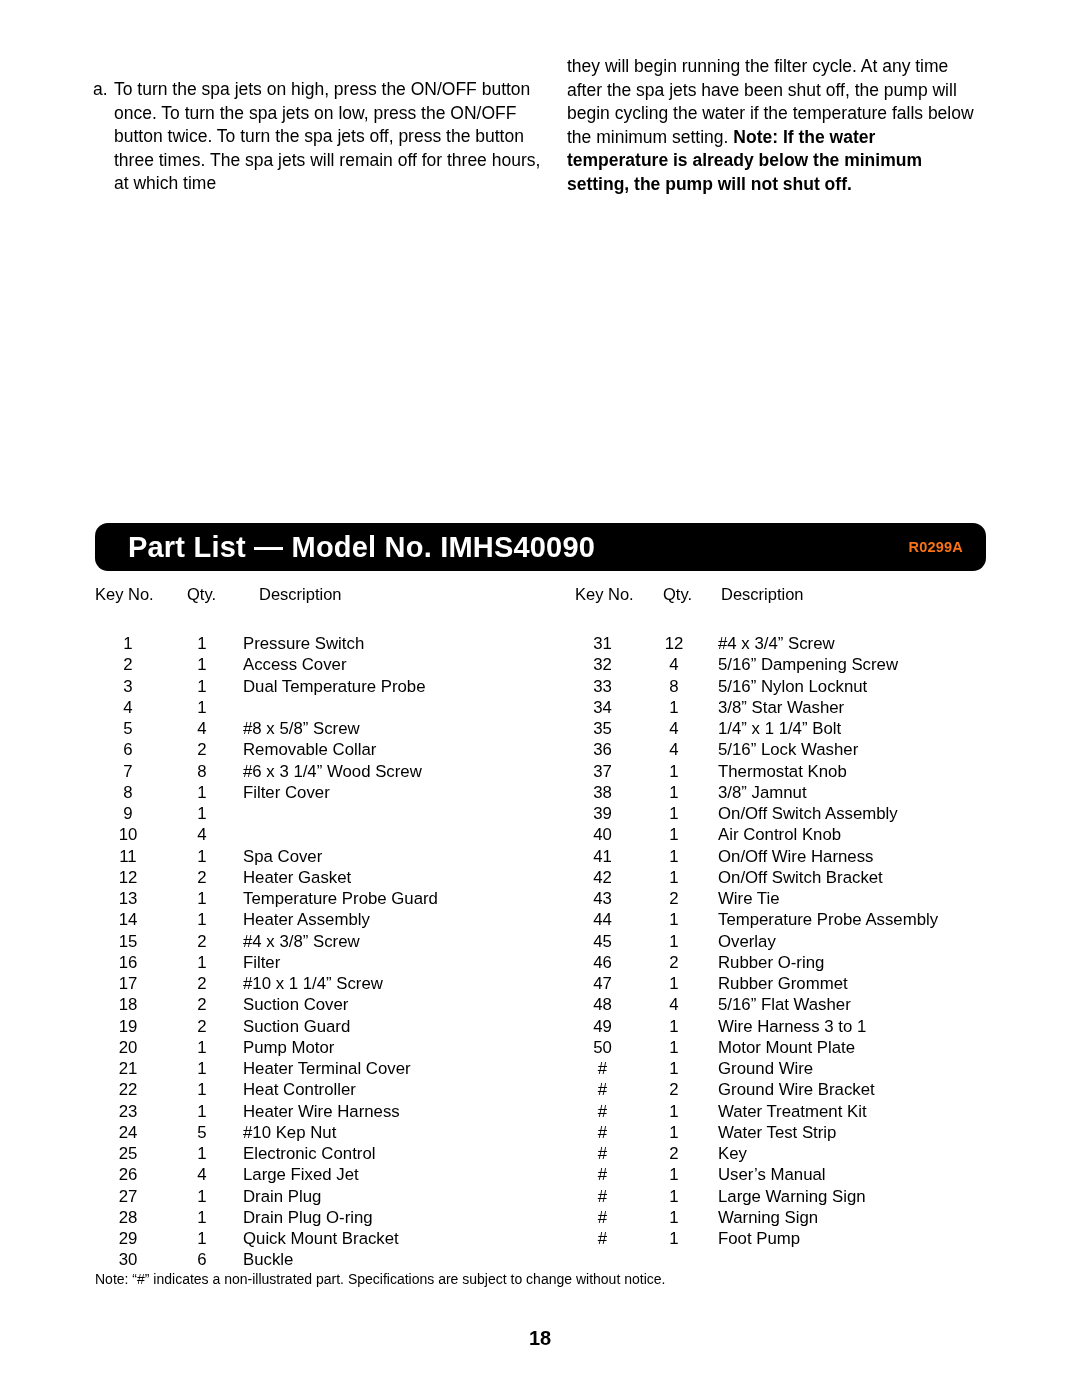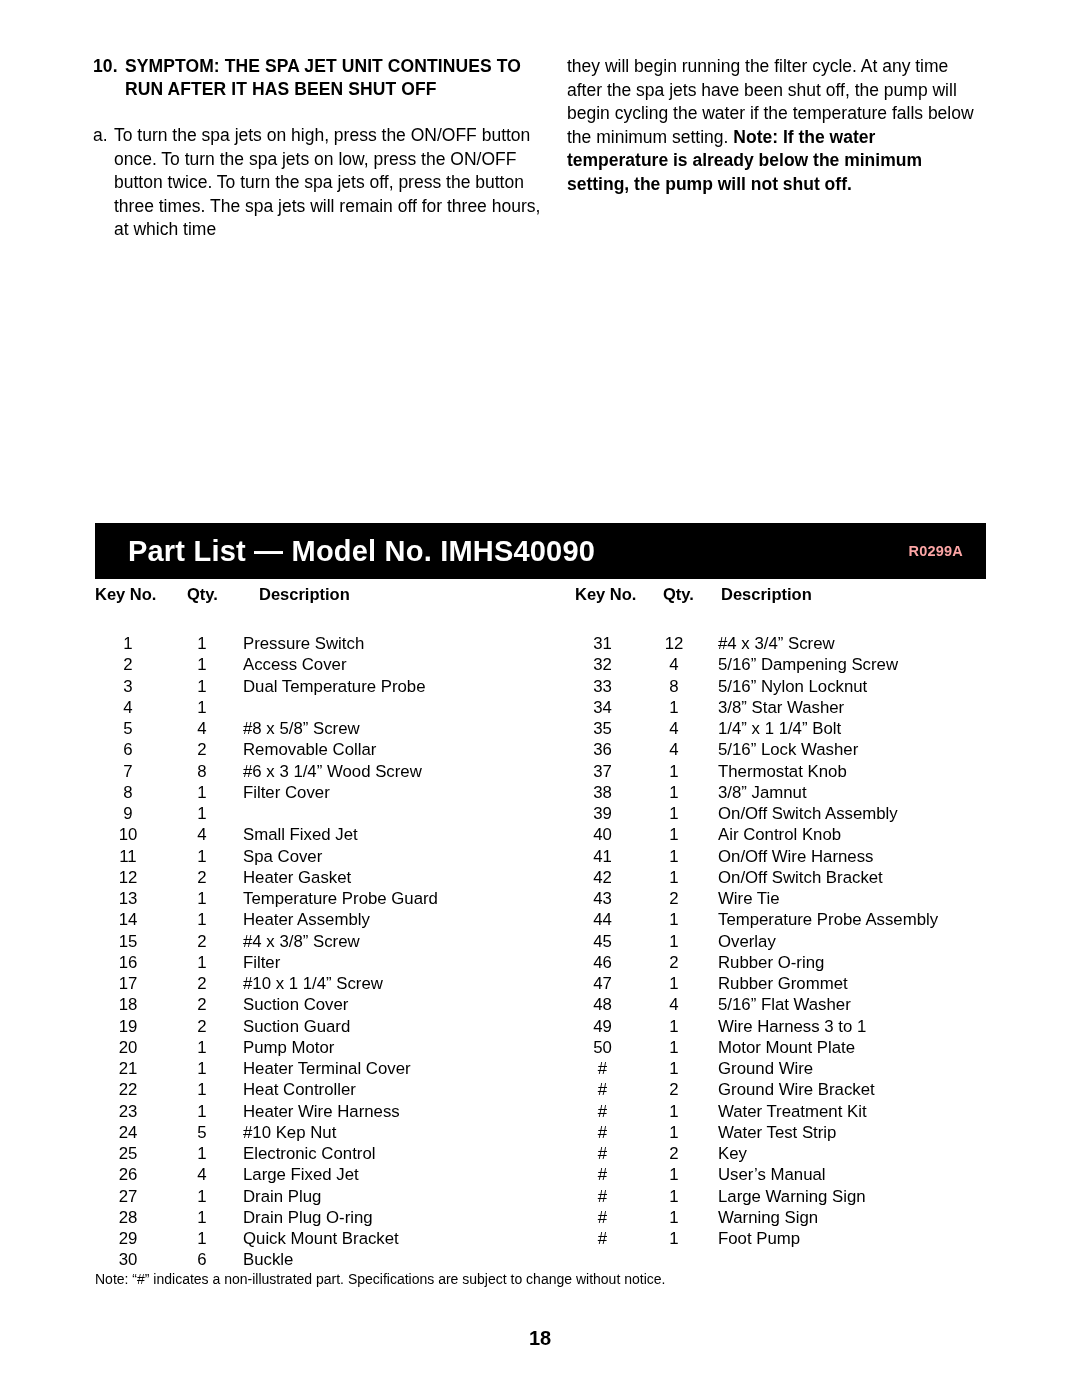--- a/index.html
+++ b/index.html
@@ -59,37 +59,38 @@
     margin: 0;
   }
   .cont-para b { font-weight: bold; }
 
   
   .banner {
     position: absolute;
     left: 95px;
     top: 523px;
     width: 891px;
-    height: 56px;
+    height: 48px;
     background: #000000;
     display: flex;
     align-items: center;
     justify-content: space-between;
     box-sizing: border-box;
     padding: 0 15px 0 33px;
+    border-radius: 13px;
   }
   .banner-title {
     color: #ffffff;
     font-size: 29px;
     font-weight: bold;
     letter-spacing: 0.2px;
     white-space: nowrap;
   }
   .banner-rev {
-    color: #fca5a5;
+    color: #f97316;
     font-size: 14.5px;
     font-weight: bold;
     letter-spacing: 0.2px;
     white-space: nowrap;
     padding-right: 8px;
   }
 
   
   .parts-area {
     position: absolute;
@@ -97,21 +98,21 @@
     top: 585px;
     width: 900px;
     display: flex;
   }
   .parts-col { width: 480px; }
   .parts-col.right { width: 420px; }
 
   .parts-head {
     display: flex;
     font-size: 16.5px;
-    font-weight: bold;
+    font-weight: normal;
     height: 30px;
   }
   .parts-head .h-key { width: 92px; }
   .parts-head .h-qty { width: 72px; }
   .parts-head .h-desc { flex: 1 1 auto; }
 
   .parts-col.right .parts-head .h-key { width: 88px; }
   .parts-col.right .parts-head .h-qty { width: 58px; }
 
   .parts-rows { margin-top: 18px; }
@@ -163,24 +164,20 @@
     font-weight: bold;
   }
 </style>
 </head>
 <body>
 
 <div class="top-block">
 
   <div class="top-col-left">
 
-    <div class="symptom-heading">
-      <span class="symptom-num">10.</span>
-      <span class="symptom-text">SYMPTOM: THE SPA JET UNIT CONTINUES TO RUN AFTER IT HAS BEEN SHUT OFF</span>
-    </div>
 
     <div class="step-item">
       <span class="step-marker">a.</span>
       <span class="step-body">To turn the spa jets on high, press the ON/OFF button once. To turn the spa jets on low, press the ON/OFF button twice. To turn the spa jets off, press the button three times. The spa jets will remain off for three hours, at which time</span>
     </div>
 
   </div>
 
   <div class="top-col-right">
     <p class="cont-para"><span>they will begin running the filter cycle. At any time after the spa jets have been shut off, the pump will begin cycling the water if the temperature falls below the minimum setting. </span><b>Note: If the water temperature is already below the minimum setting, the pump will not shut off.</b></p>
@@ -241,21 +238,20 @@
           <span class="c-qty">1</span>
           <span class="c-desc">Filter Cover</span>
         </div>
         <div class="parts-row">
           <span class="c-key">9</span>
           <span class="c-qty">1</span>
         </div>
         <div class="parts-row">
           <span class="c-key">10</span>
           <span class="c-qty">4</span>
-          <span class="c-desc">Small Fixed Jet</span>
         </div>
         <div class="parts-row">
           <span class="c-key">11</span>
           <span class="c-qty">1</span>
           <span class="c-desc">Spa Cover</span>
         </div>
         <div class="parts-row">
           <span class="c-key">12</span>
           <span class="c-qty">2</span>
           <span class="c-desc">Heater Gasket</span>

